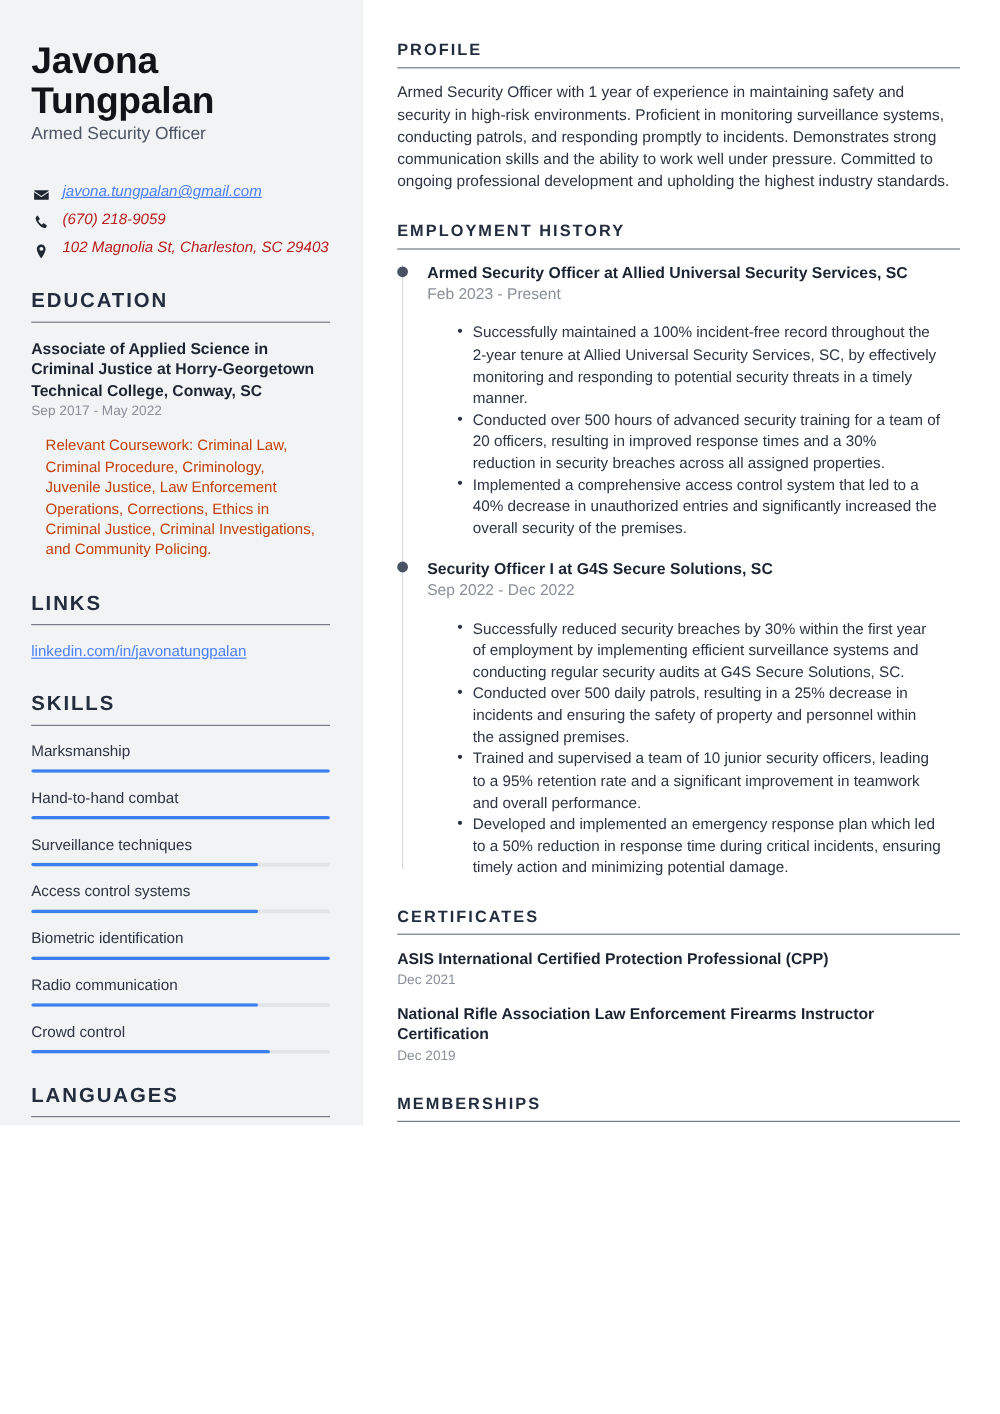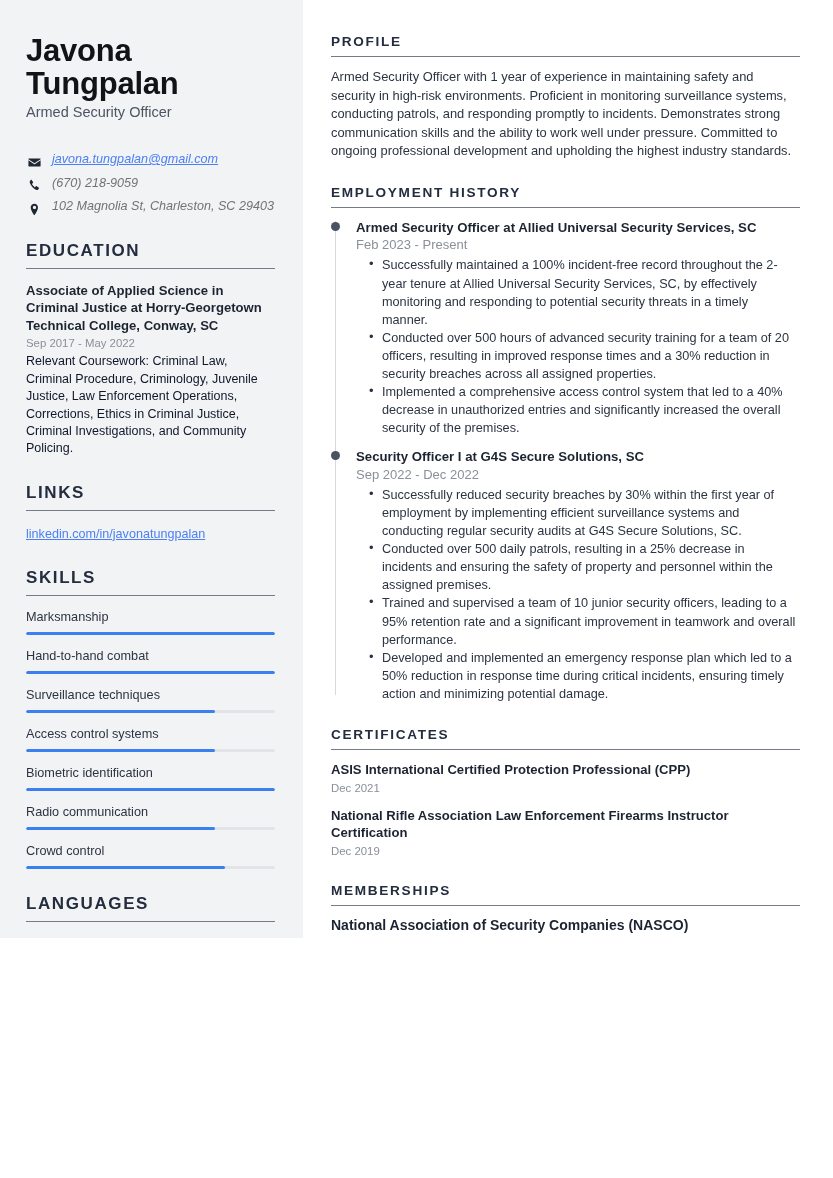--- a/index.html
+++ b/index.html
@@ -34,41 +34,41 @@
     font-style:italic;
   }
   .contact-icon{
     width:17px;min-width:17px;margin-right:9px;
     display:flex;align-items:flex-start;justify-content:center;
     padding-top:1px;
     color:#1f2733;
   }
   .contact-icon svg{display:block;}
   .contact-text{
-    font-size:12.6px;line-height:17.5px;color:#737373;
+    font-size:12.6px;line-height:17.5px;color:#b91c1c;
   }
   .contact-text.link{color:#4a7ff5;text-decoration:underline;}
 
   .side-section{margin-top:25px;}
   .side-h{
     font-size:17px;font-weight:bold;letter-spacing:1.6px;
     color:#232d3e;text-transform:uppercase;
     margin:0 0 7px 0;
   }
   .rule{height:1px;background:#767b85;width:100%;margin-bottom:13px;}
 
   .edu-title{
     font-size:13.1px;line-height:17.6px;font-weight:bold;color:#1c2431;
     margin:0 0 1px 0;
   }
   .meta-date{
     font-size:11.4px;line-height:16px;color:#8a8f99;margin:0 0 2px 0;
   }
   .edu-desc{
-    font-size:12.5px;line-height:17.4px;color:#0f172a;margin:0;
+    font-size:12.5px;line-height:17.4px;color:#c2410c;margin:12px;
   }
 
   .side-link{
     font-size:12.6px;line-height:17px;color:#4a7ff5;
     text-decoration:underline;display:inline-block;
   }
 
   .skill{margin-bottom:13px;}
   .skill:last-child{margin-bottom:0;}
   .skill-label{font-size:12.7px;line-height:17px;color:#2c3442;margin-bottom:6px;}
@@ -109,21 +109,21 @@
   .job-dot{
     position:absolute;left:-25px;top:3px;
     width:9px;height:9px;border-radius:50%;
     background:#4a5263;
   }
   .job-h{
     font-size:13.2px;line-height:17.5px;font-weight:bold;color:#1c2431;
     margin:0 0 1px 0;
   }
   .job-date{font-size:13px;line-height:15px;color:#8a8f99;margin:0 0 3px 0;}
-  ul.bullets{margin:4px;padding-left:22px;list-style:none;}
+  ul.bullets{margin:16px;padding-left:22px;list-style:none;}
   ul.bullets li{
     position:relative;
     font-size:12.7px;line-height:18.1px;color:#2c3442;
     margin-bottom:0px;
   }
   ul.bullets li:before{
     content:"•";position:absolute;left:-13px;top:-1px;
     font-size:13px;color:#2c3442;
   }
 

